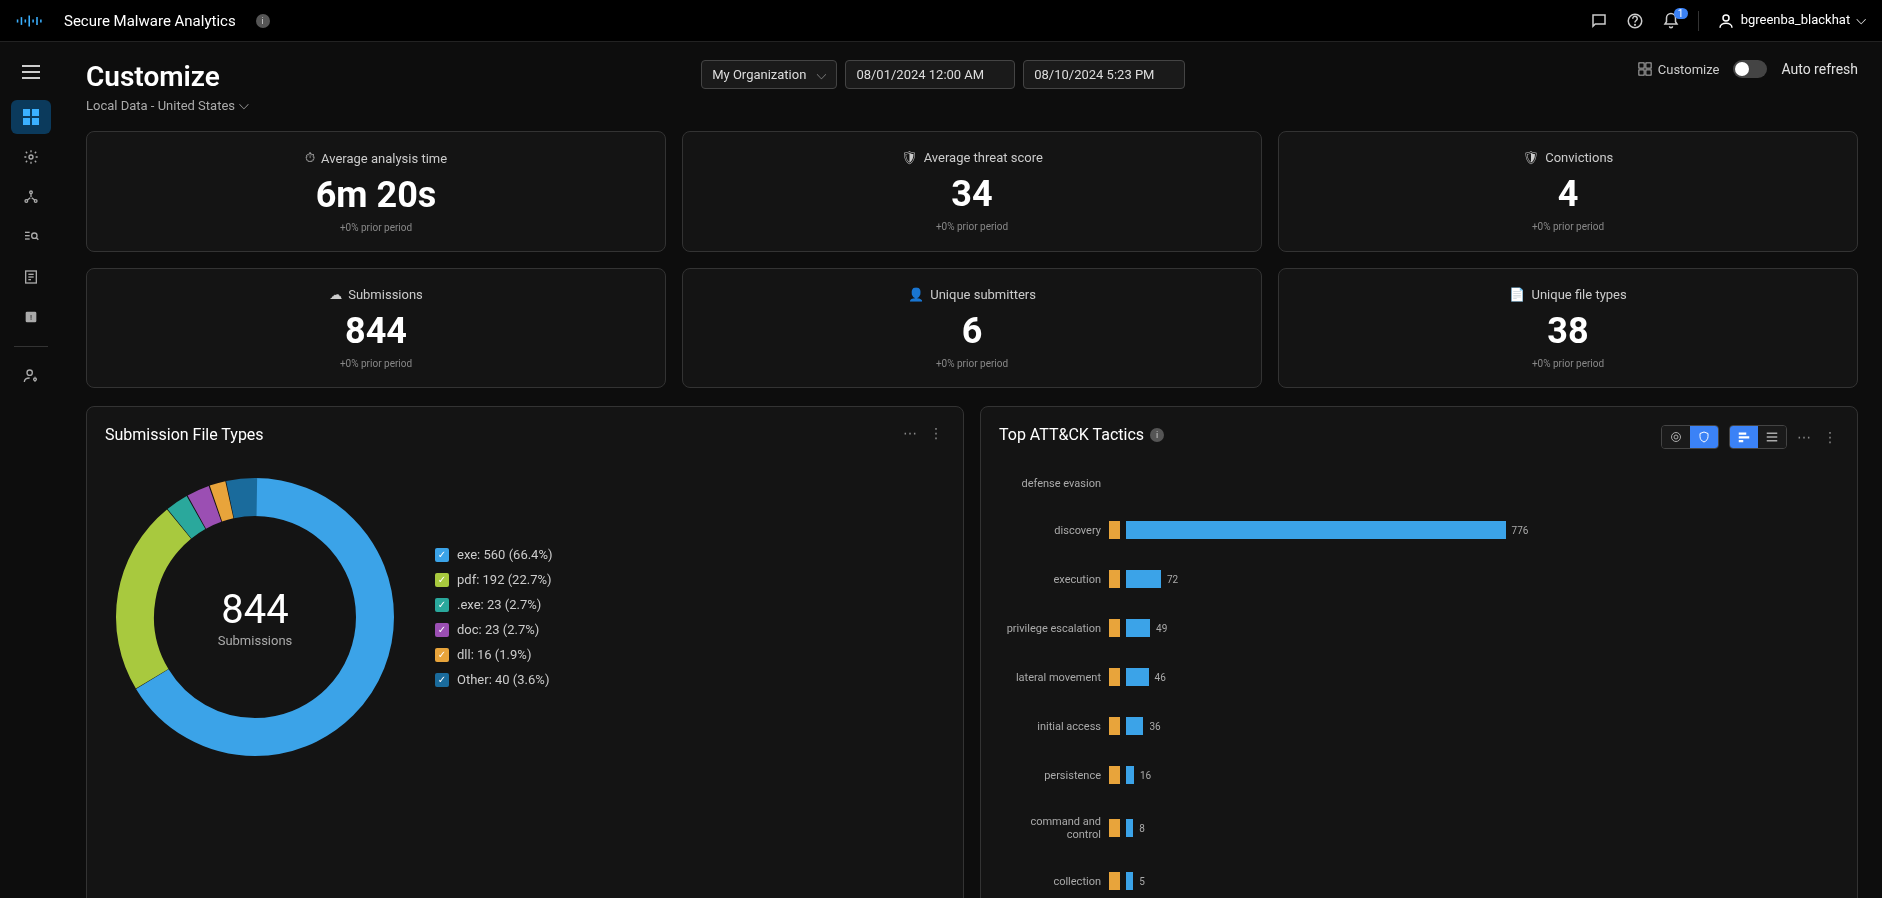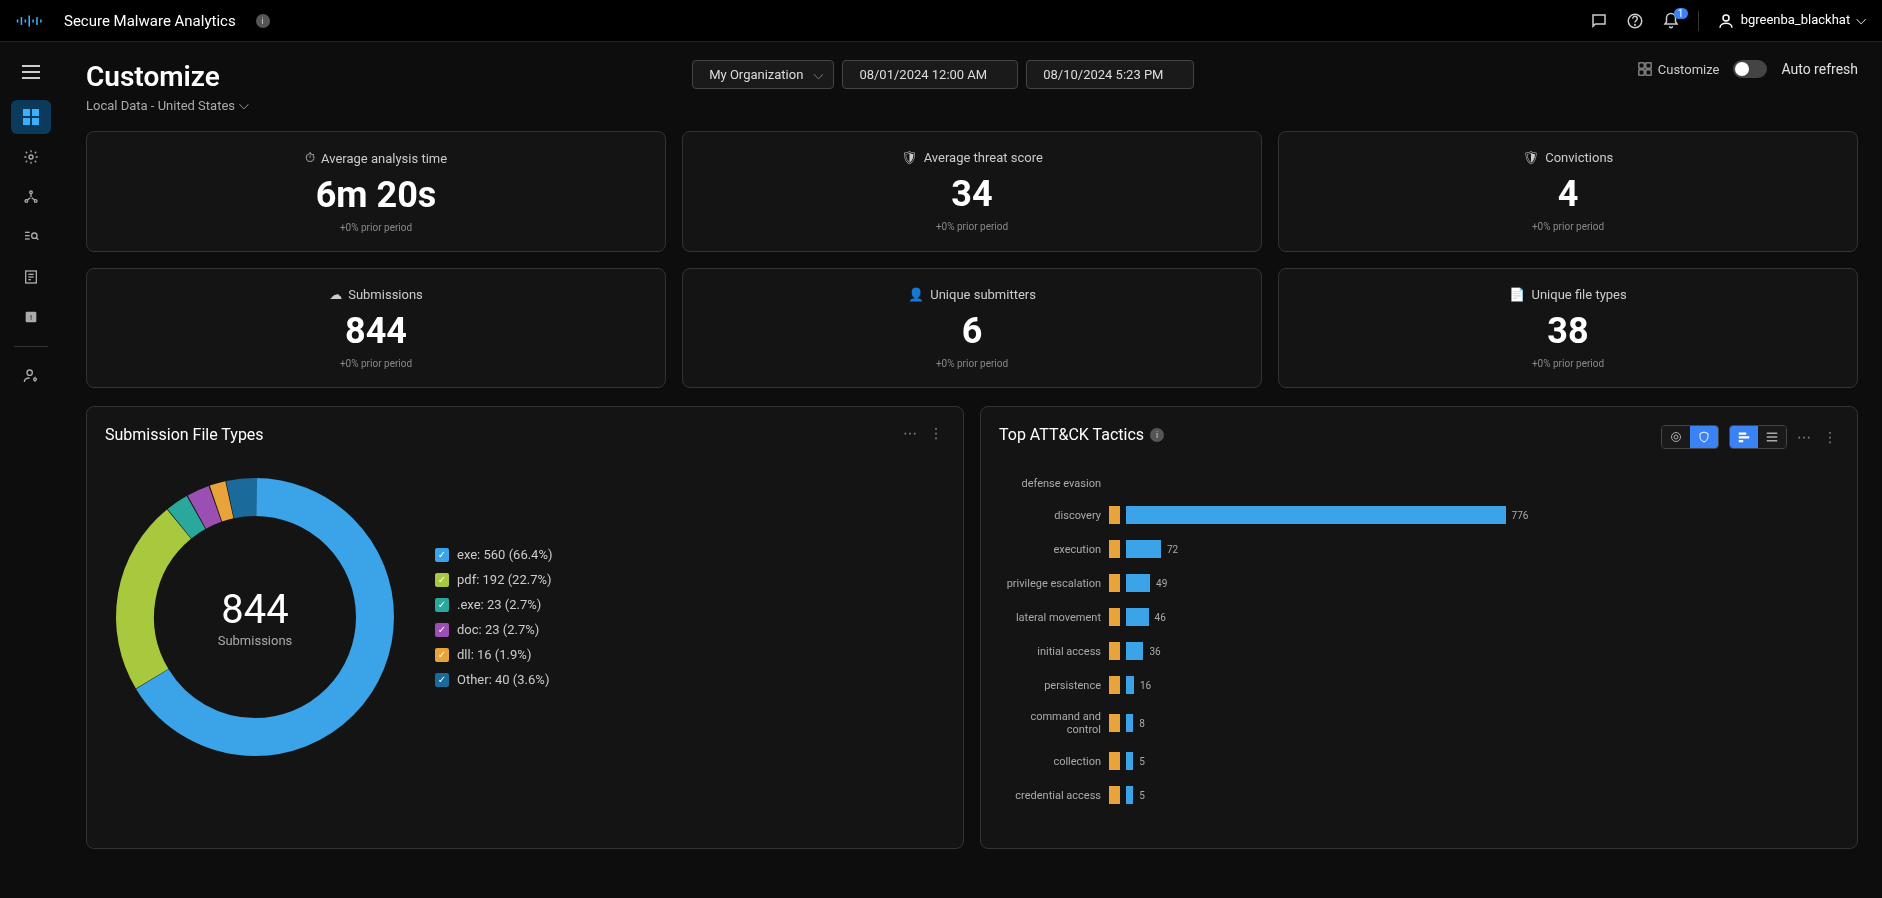--- a/index.html
+++ b/index.html
@@ -16,21 +16,21 @@
 .sidebar{width:62px;background:#0d0d0d;padding-top:16px;display:flex;flex-direction:column;align-items:center;gap:6px}
 .side-item{width:40px;height:34px;display:flex;align-items:center;justify-content:center;border-radius:6px;color:#aaa;cursor:pointer}
 .side-item.active{background:#0b3a5c;color:#3bb0ff}
 .side-item.menu{height:28px;margin-bottom:8px}
 .side-divider{width:34px;height:1px;background:#333;margin:6px 0}
 .main{flex:1;padding:18px 24px;overflow:auto}
 .page-header{display:flex;align-items:flex-start;margin-bottom:18px}
 .page-header h1{font-size:28px;font-weight:600;color:#fff;margin-bottom:4px}
 .page-sub{font-size:13px;color:#aaa;display:flex;align-items:center;gap:4px}
 .header-controls{display:flex;align-items:center;gap:8px;margin-left:auto}
-.control-select,.control-date{background:#1a1a1a;border:1px solid #444;border-radius:4px;padding:6px 30px 6px 16px;color:#ddd;font-size:13px;position:relative}
+.control-select,.control-date{background:#1a1a1a;border:1px solid #444;border-radius:4px;padding:6px 30px 6px 10px;color:#ddd;font-size:13px;position:relative}
 .control-select::after{content:"⌵";position:absolute;right:10px;color:#888}
 .header-right{margin-left:auto;display:flex;align-items:center;gap:14px}
 .customize{display:flex;align-items:center;gap:6px;color:#ccc;font-size:13px}
 .toggle{width:34px;height:18px;background:#444;border-radius:9px;position:relative}
 .toggle::after{content:"";position:absolute;width:14px;height:14px;background:#fff;border-radius:50%;top:2px;left:2px}
 .cards-grid{display:grid;grid-template-columns:repeat(3,1fr);gap:16px;margin-bottom:18px}
 .card{background:#141414;border:1px solid #333;border-radius:8px;padding:18px;text-align:center}
 .card-label{font-size:13px;color:#ccc;display:flex;align-items:center;justify-content:center;gap:6px;margin-bottom:8px}
 .card-value{font-size:36px;font-weight:700;color:#fff;margin-bottom:6px}
 .card-sub{font-size:10px;color:#888}
@@ -45,21 +45,21 @@
 .btn-group button.active{background:#3b82f6;color:#fff}
 .donut-body{display:flex;align-items:center;gap:30px}
 .donut-container{position:relative;width:300px;height:310px}
 .donut-center{position:absolute;top:50%;left:50%;transform:translate(-50%,-50%);text-align:center}
 .donut-center .big{font-size:40px;color:#fff}
 .donut-center .small{font-size:13px;color:#aaa}
 .legend{display:flex;flex-direction:column;gap:10px}
 .legend-item{display:flex;align-items:center;gap:8px;font-size:13px;color:#ccc}
 .checkbox{width:14px;height:14px;border-radius:2px;display:flex;align-items:center;justify-content:center;color:#fff;font-size:10px}
 .bar-chart{padding:10px 0}
-.bar-row{display:flex;align-items:center;margin-bottom:16px;font-size:11px}
+.bar-row{display:flex;align-items:center;margin-bottom:31px;font-size:11px}
 .bar-label{width:110px;text-align:right;color:#aaa;padding-right:8px}
 .bar-track{flex:1;display:flex;align-items:center;gap:6px}
 .bar-seg{height:18px}
 .bar-val{color:#aaa;font-size:10px}
 .info-icon{width:14px;height:14px;background:#555;border-radius:50%;display:inline-flex;align-items:center;justify-content:center;font-size:9px;color:#ccc}
 svg{display:block}
 </style>
 </head>
 <body>
 

